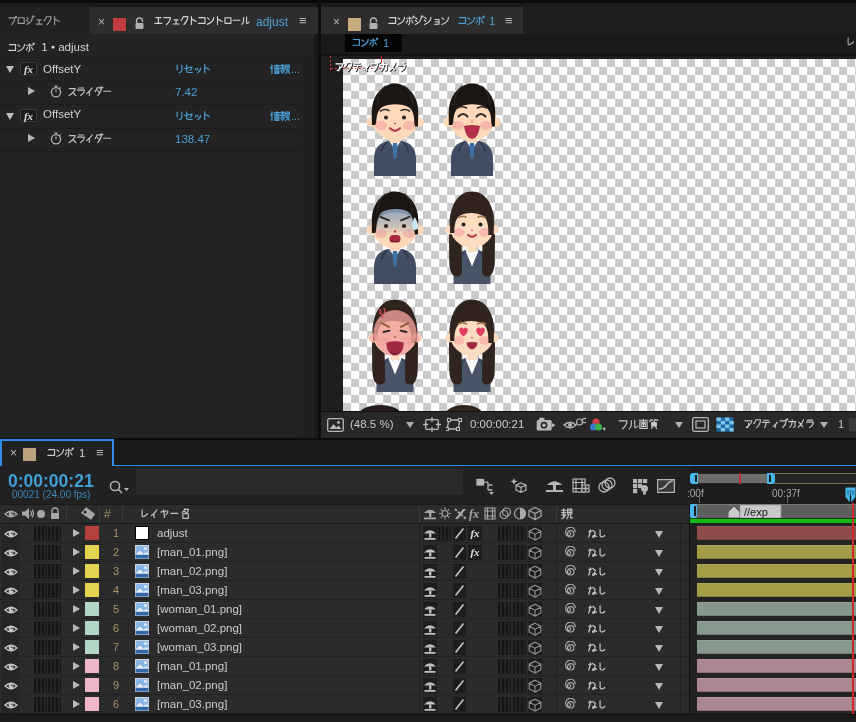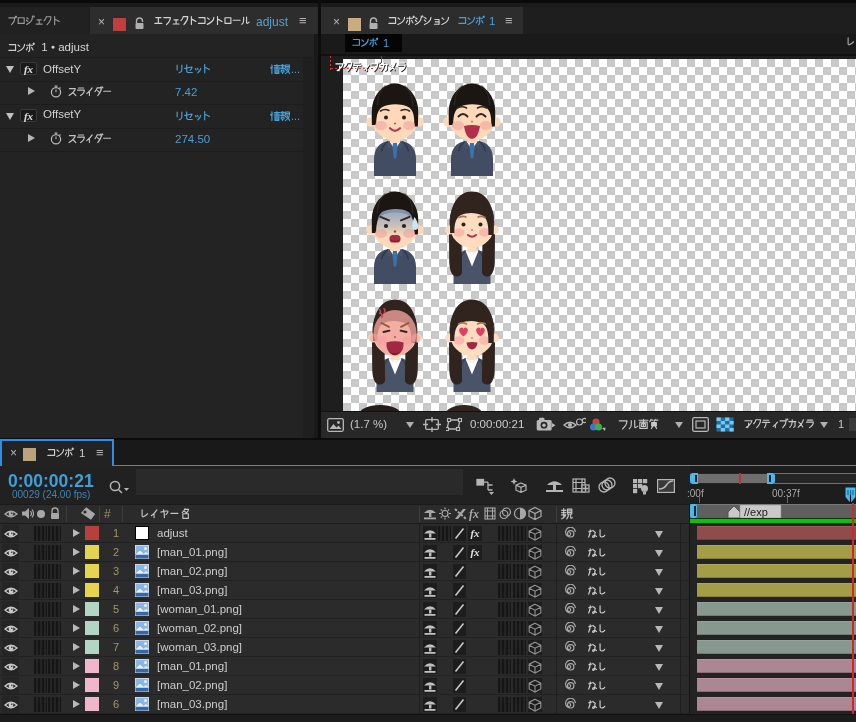--- a/index.html
+++ b/index.html
@@ -135,21 +135,21 @@
       <g stroke="currentColor" stroke-width="1.32">
         <g fill="none" stroke-linecap="round" stroke-linejoin="round" transform="scale(0.8700)">
           <path d="M1.6 1.8 H8.4 Q7.8 5.4 1.2 9.8 M5.4 6.4 Q7.4 8 9 9.8" transform="translate(0.00,0)"></path>
           <path d="M2 1.2 H8 M1 3.6 H8.8 Q8.8 7 4.4 9.8" transform="translate(10.00,0)"></path>
           <path d="M7.8 1 Q5.5 4.8 1.5 7.6 M4.6 5.2 V9.8" transform="translate(20.00,0)"></path>
           <path d="M3.4 1 Q3 3.2 1 5.4 M3.4 1 H8.4 Q8.4 5.4 4.2 9.8 M3.8 4.2 L5.6 5.6 M7.7 0.1 L8.5 1.3 M9.3 -0.2 L10.1 1" transform="translate(30.00,0)"></path>
           <path d="M1 4.9 H9" transform="translate(40.00,0)"></path>
         </g>
       </g>
     </svg>
-<div style="position:absolute;left:175px;top:134px;font:normal 11.5px 'Liberation Sans',sans-serif;color:#4b9fd6;letter-spacing:0px;white-space:pre;line-height:1">274.50</div>
+<div style="position:absolute;left:175px;top:134px;font:normal 11.5px 'Liberation Sans',sans-serif;color:#4b9fd6;letter-spacing:0px;white-space:pre;line-height:1">138.47</div>
 <div style="position:absolute;left:303px;top:57px;width:11px;height:381px;background:#1f1f1f;"></div>
 <div style="position:absolute;left:314px;top:34px;width:4px;height:404px;background:#191919;"></div>
 <div style="position:absolute;left:318px;top:0px;width:3px;height:438px;background:#0d0d0d;"></div>
 <div style="position:absolute;left:321px;top:7px;width:535px;height:27px;background:#2d2d2d;"></div>
 <div style="position:absolute;left:523px;top:7px;width:333px;height:27px;background:#1e1e1e;"></div>
 <div style="position:absolute;left:333px;top:16px;font:normal 12px 'Liberation Sans',sans-serif;color:#b8b8b8;letter-spacing:0px;white-space:pre;line-height:1">×</div>
 <div style="position:absolute;left:348px;top:18px;width:13px;height:13px;background:#c9ac80;"></div>
 <svg style="position:absolute;left:368px;top:17px" width="12" height="14" viewBox="0 0 12 14">
 <path d="M2.5 6 V4 A3 3 0 0 1 8.5 4 V5" fill="none" stroke="#b0b0b0" stroke-width="1.4"></path>
 <rect x="1.5" y="6" width="8" height="6" rx="1" fill="#b0b0b0"></rect>
@@ -428,21 +428,21 @@
       <ellipse cx="37" cy="12.5" rx="21.5" ry="10.5" fill="#241d1b"></ellipse>
       <ellipse cx="121" cy="12.5" rx="19" ry="10.5" fill="#342420"></ellipse>
     </svg>
 <div style="position:absolute;left:321px;top:412px;width:535px;height:26px;background:#282828;"></div>
 <div style="position:absolute;left:321px;top:411px;width:535px;height:1px;background:#111;"></div>
 <svg style="position:absolute;left:327px;top:418px" width="17" height="14" viewBox="0 0 17 14">
 <rect x="0.7" y="0.7" width="15.6" height="12.6" rx="1.5" fill="none" stroke="#b8b8b8" stroke-width="1.3"></rect>
 <path d="M2.5 11 L6.5 6 L9.5 9.5 L11.5 7.5 L14.5 11 Z" fill="#b8b8b8"></path>
 <circle cx="11.5" cy="4.5" r="1.4" fill="#b8b8b8"></circle>
     </svg>
-<div style="position:absolute;left:350px;top:419px;font:normal 11.5px 'Liberation Sans',sans-serif;color:#c8c8c8;letter-spacing:0px;white-space:pre;line-height:1">(1.7 %)</div>
+<div style="position:absolute;left:350px;top:419px;font:normal 11.5px 'Liberation Sans',sans-serif;color:#c8c8c8;letter-spacing:0px;white-space:pre;line-height:1">(48.5 %)</div>
 <div style="position:absolute;left:406px;top:422px;width:0;height:0;border-left:4.0px solid transparent;border-right:4.0px solid transparent;border-top:6.24px solid #b0b0b0"></div>
 <svg style="position:absolute;left:423px;top:417px" width="18" height="15" viewBox="0 0 18 15">
 <rect x="2.7" y="2.7" width="12.6" height="9.6" rx="1" fill="none" stroke="#b8b8b8" stroke-width="1.3"></rect>
 <path d="M9 0 V5 M9 10 V15 M0 7.5 H5 M13 7.5 H18" stroke="#b8b8b8" stroke-width="1.3"></path>
     </svg>
 <svg style="position:absolute;left:446px;top:417px" width="17" height="15" viewBox="0 0 17 15">
 <path d="M3 3 L14 3 L12 12 L1 12 Z" fill="none" stroke="#b8b8b8" stroke-width="1.3"></path>
 <rect x="1.5" y="1.5" width="3" height="3" fill="#282828" stroke="#b8b8b8" stroke-width="1.1"></rect>
 <rect x="12.5" y="1.5" width="3" height="3" fill="#282828" stroke="#b8b8b8" stroke-width="1.1"></rect>
 <rect x="-0.5" y="10.5" width="3" height="3" fill="#282828" stroke="#b8b8b8" stroke-width="1.1"></rect>
@@ -529,21 +529,21 @@
           <path d="M1.6 1.8 H8.6 V8.4 M8.6 8.4 H1" transform="translate(0.00,0)"></path>
           <path d="M1.4 2.2 L3.4 3.8 M8.8 1.6 Q8.6 6.6 1.2 9.6" transform="translate(10.00,0)"></path>
           <path d="M1.2 2.6 H8 M4.6 0.8 V7.6 Q4.6 9.2 3.4 9.7 M2.4 4.8 Q2 6.6 0.8 7.8 M6.8 4.8 Q7.2 6.6 8.4 7.8 M8.8 0.3 Q9.8 0 9.8 0.9 Q9.8 1.8 9 1.6 Q8.2 1.4 8.8 0.3" transform="translate(20.00,0)"></path>
         </g>
       </g>
     </svg>
 <div style="position:absolute;left:79px;top:448px;font:normal 11.5px 'Liberation Sans',sans-serif;color:#cccccc;letter-spacing:0px;white-space:pre;line-height:1">1</div>
 <div style="position:absolute;left:96px;top:446px;font:normal 13px 'Liberation Sans',sans-serif;color:#b0b0b0;letter-spacing:0px;white-space:pre;line-height:1">≡</div>
 <div style="position:absolute;left:0px;top:466px;width:690px;height:38px;background:#212121;"></div>
 <div style="position:absolute;left:8px;top:473px;font:bold 17.5px 'Liberation Sans',sans-serif;color:#3fa0d8;letter-spacing:0px;white-space:pre;line-height:1">0:00:00:21</div>
-<div style="position:absolute;left:12px;top:490px;font:normal 10px 'Liberation Sans',sans-serif;color:#3d87b8;letter-spacing:0px;white-space:pre;line-height:1">00029 (24.00 fps)</div>
+<div style="position:absolute;left:12px;top:490px;font:normal 10px 'Liberation Sans',sans-serif;color:#3d87b8;letter-spacing:0px;white-space:pre;line-height:1">00021 (24.00 fps)</div>
 <svg style="position:absolute;left:107px;top:479px" width="24" height="17" viewBox="0 0 24 17">
 <circle cx="8" cy="7" r="4.6" fill="none" stroke="#b5b5b5" stroke-width="1.5"></circle>
 <path d="M11.5 10.5 L15 14" stroke="#b5b5b5" stroke-width="1.5"></path>
 <path d="M17 9 l5 0 l-2.5 3 Z" fill="#b5b5b5"></path>
     </svg>
 <div style="position:absolute;left:136px;top:469px;width:327px;height:26px;background:#2a2a2a;"></div>
 <svg style="position:absolute;left:476px;top:477px" width="200" height="19" viewBox="0 0 200 19">
 <g stroke="#b5b5b5" fill="none" stroke-width="1.3">
 <rect x="1" y="2.5" width="6.5" height="5.5" fill="#b5b5b5"></rect>
         <path d="M7.5 5.2 H12 M12 5.2 V13 M12 8 H16.5 M12 13 H16.5"></path>

